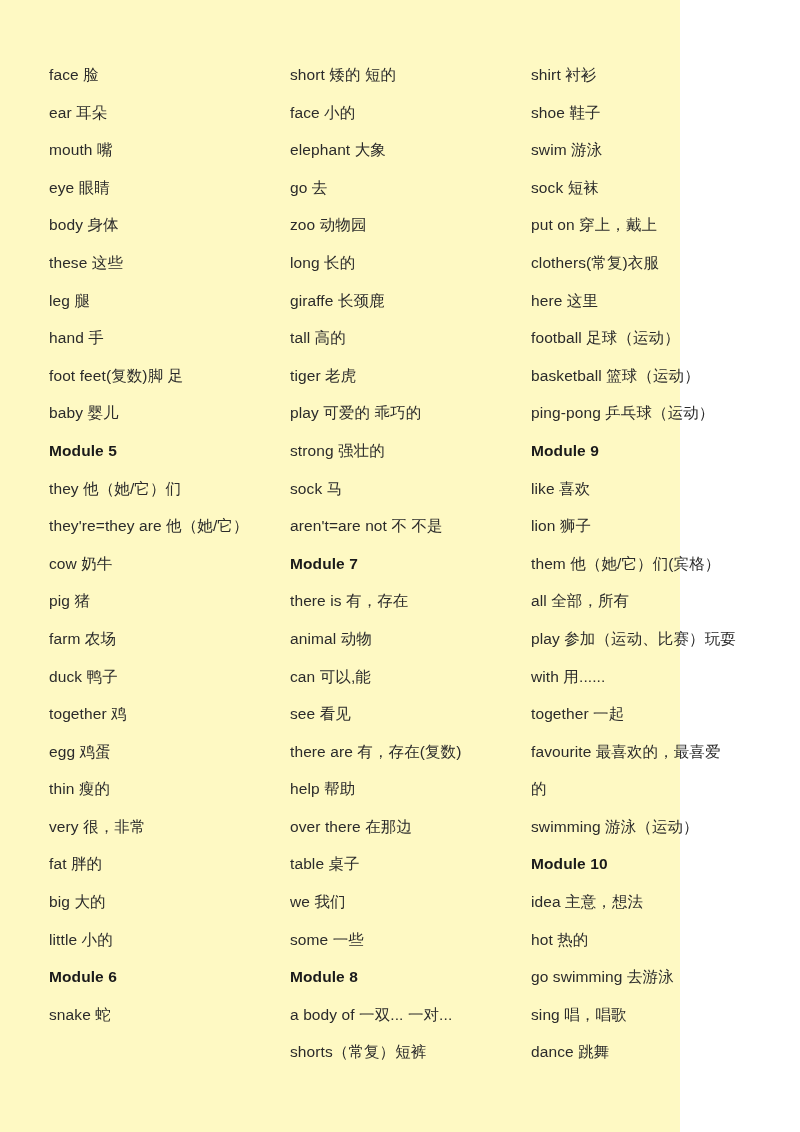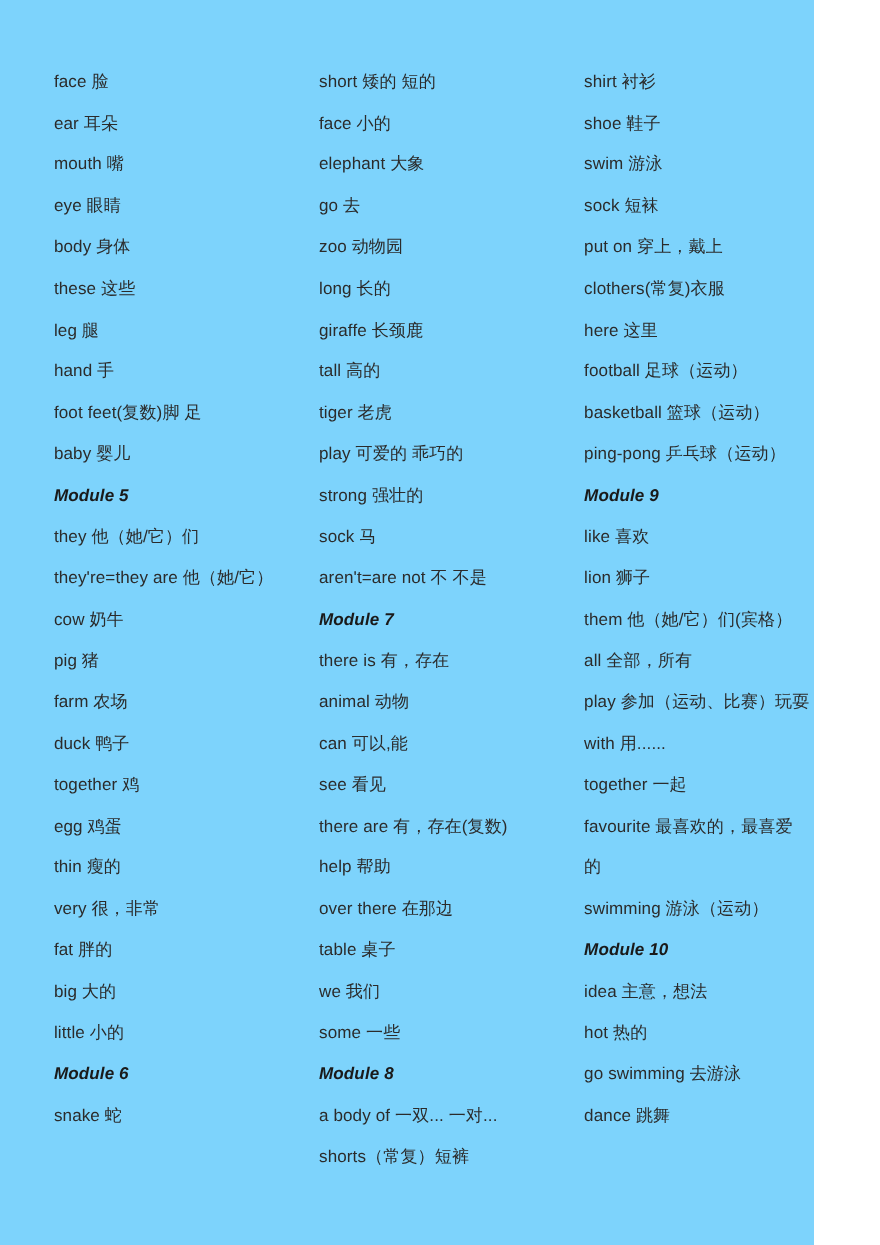--- a/index.html
+++ b/index.html
@@ -10,23 +10,23 @@
   }
   body {
     width: 800px;
     height: 1132px;
     font-family: "Liberation Sans", "DejaVu Sans", sans-serif;
     color: #262626;
     overflow: hidden;
   }
   .page {
     position: relative;
-    width: 740px;
+    width: 680px;
     height: 1132px;
-    background: #7dd3fc;
+    background: #fef9c3;
     box-sizing: border-box;
     padding: 56px 20px 20px 49px;
   }
   .columns {
     display: flex;
     flex-direction: row;
     align-items: flex-start;
     width: 731px;
   }
   .column {
@@ -39,21 +39,20 @@
     font-size: 15.5px;
     line-height: 37.6px;
     color: #2b2b2b;
     letter-spacing: 0.1px;
     white-space: normal;
     word-break: break-word;
   }
   .entry.heading {
     font-weight: bold;
     color: #1a1a1a;
-    font-style: italic;
   }
 </style>
 </head>
 <body>
 
 <div class="page">
   <div class="columns">
     <div class="column">
         <div class="entry">face 脸</div>
         <div class="entry">ear 耳朵</div>
@@ -130,16 +129,17 @@
         <div class="entry">play 参加（运动、比赛）玩耍</div>
         <div class="entry">with 用......</div>
         <div class="entry">together 一起</div>
         <div class="entry">favourite 最喜欢的，最喜爱</div>
         <div class="entry">的</div>
         <div class="entry">swimming 游泳（运动）</div>
         <div class="entry heading">Module 10</div>
         <div class="entry">idea 主意，想法</div>
         <div class="entry">hot 热的</div>
         <div class="entry">go swimming 去游泳</div>
+        <div class="entry">sing 唱，唱歌</div>
         <div class="entry">dance 跳舞</div>
       </div>
   </div>
 </div>
 
 </body></html>

